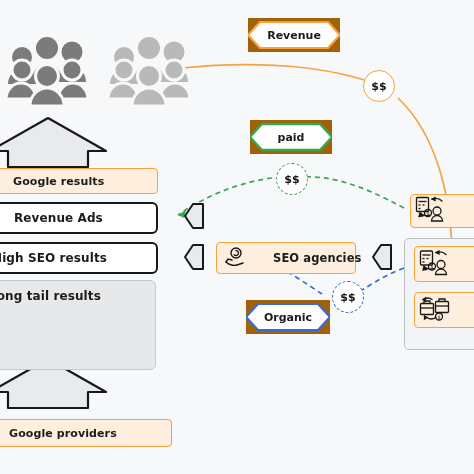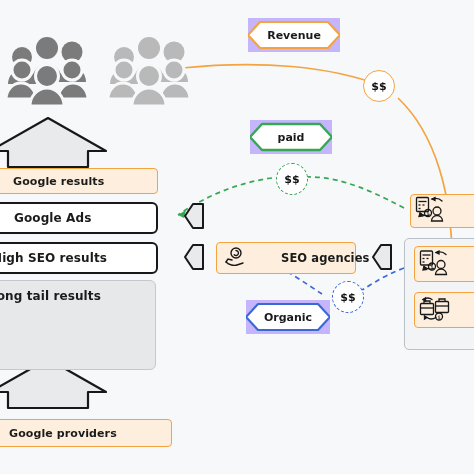--- a/index.html
+++ b/index.html
@@ -43,21 +43,21 @@
     background:#f2f4f6;
     border:1.4px solid #b9c0c8;
     border-radius:5px;
   }
 
   
   .hex{
     position:absolute;
     display:flex;align-items:center;justify-content:center;
     font-weight:700;font-size:11px;color:#1b1b1b;
-    background:#c4b5fd;
+    background:#a16207;
   }
   .hex svg{position:absolute;left:0;top:0;}
   .hex span{position:relative;z-index:2;}
 
   
   .money{
     position:absolute;border-radius:50%;
     display:flex;align-items:center;justify-content:center;
     font-weight:700;font-size:11px;color:#141414;
     background:#ffffff;
@@ -136,21 +136,21 @@
     <path d="M 193 204 L 185 216 L 193 228 L 203 228 L 203 204 Z" fill="#e8eaec" stroke="#17181a" stroke-width="2" stroke-linejoin="round"></path>
     <path d="M 193 245 L 185 257 L 193 269 L 203 269 L 203 245 Z" fill="#e8eaec" stroke="#17181a" stroke-width="2" stroke-linejoin="round"></path>
     <path d="M 381 245 L 373 257 L 381 269 L 391 269 L 391 245 Z" fill="#e8eaec" stroke="#17181a" stroke-width="2" stroke-linejoin="round"></path>
   </svg>
 
   <div class="node peach boxlabel" style="left:-12px;top:168px;width:170px;height:26px;padding-left:24px;">
     <span>Google results</span>
   </div>
 
   <div class="node blackbox boxlabel" style="left:-14px;top:202px;width:172px;height:32px;padding-left:26px;font-size:12px;">
-    <span>Google Ads</span>
+    <span>Revenue Ads</span>
   </div>
 
   <div class="node blackbox boxlabel" style="left:-22px;top:242px;width:180px;height:32px;padding-left:12px;font-size:12px;">
     <span>High SEO results</span>
   </div>
 
   <div class="node graybox boxlabel" style="left:-24px;top:280px;width:180px;height:90px;padding-left:12px;align-items:flex-start;padding-top:8px;font-size:12px;">
     <span>Long tail results</span>
   </div>
 
@@ -160,21 +160,21 @@
 
   <div class="node peach" style="left:216px;top:242px;width:140px;height:32px;display:flex;align-items:center;">
     <span class="icon-glyph" style="margin-left:6px;width:24px;height:24px;">
       <svg width="24" height="24" viewBox="0 0 24 24" fill="none" stroke="#17181a" stroke-width="1.4">
         <path d="M3 16 c3 3 8 4 11 3 l6-2" stroke-linecap="round"></path>
         <path d="M3 16 l2-3 4 1" stroke-linecap="round"></path>
         <circle cx="13" cy="7" r="5"></circle>
         <path d="M13 4.5 a2.5 2.5 0 1 1 -1.8 4.3" stroke-linecap="round"></path>
       </svg>
     </span>
-    <span class="boxlabel" style="margin-left:34px;font-size:11.5px;">SEO agencies</span>
+    <span class="boxlabel" style="margin-left:26px;font-size:11.5px;">SEO agencies</span>
   </div>
 
   <div class="hex" style="left:248px;top:18px;width:92px;height:34px;">
     <svg width="92" height="34" viewBox="0 0 92 34">
       <polygon points="12,4 80,4 92,17 80,30 12,30 0,17" fill="#ffffff" stroke="#f4a340" stroke-width="2.2" stroke-linejoin="round"></polygon>
     </svg>
     <span>Revenue</span>
   </div>
 
   <div class="hex" style="left:250px;top:120px;width:82px;height:34px;">

